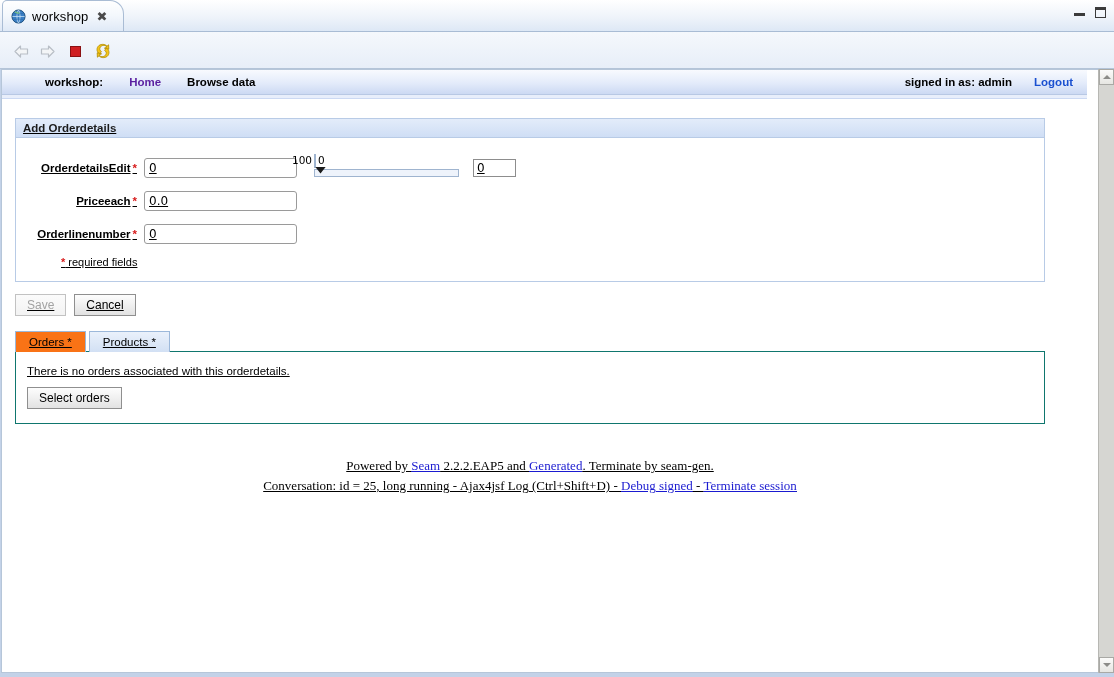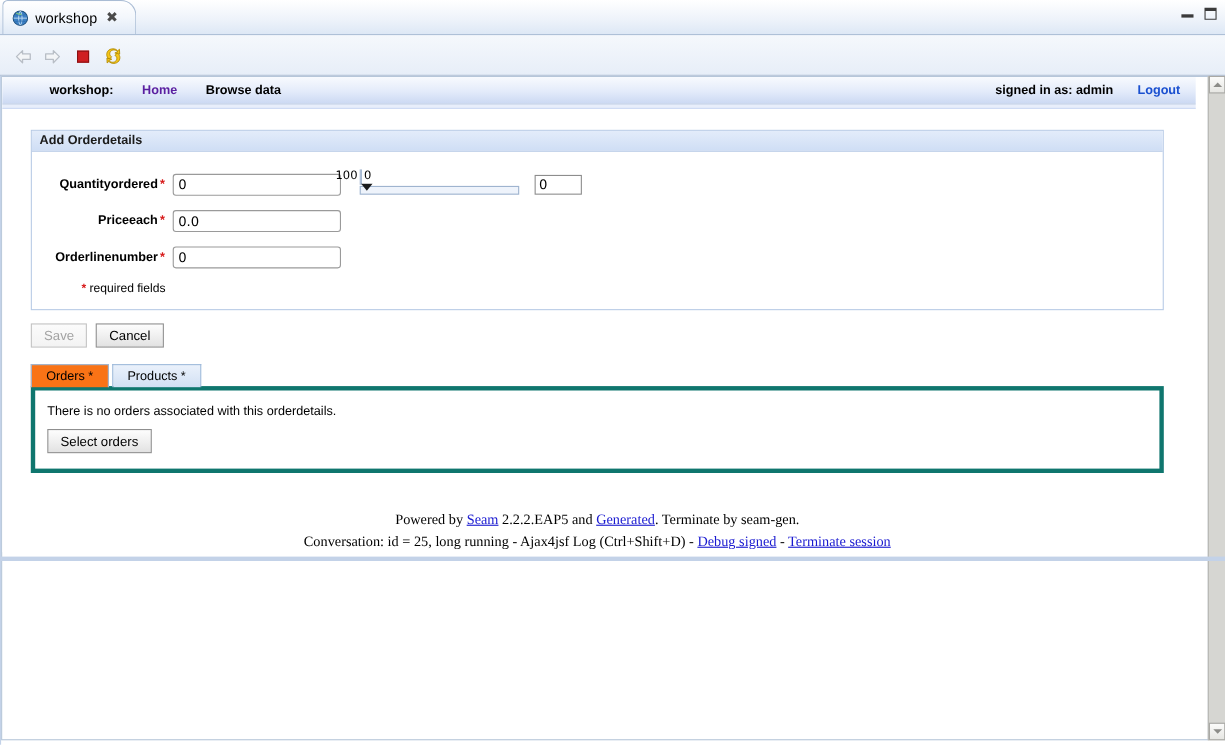--- a/index.html
+++ b/index.html
@@ -13,21 +13,21 @@
     font-family: "Liberation Sans", sans-serif;
     font-size: 12px;
     color: #000;
     overflow: hidden;
   }
 
   
   .shell {
     position: absolute;
     left: 0; top: 0;
-    width: 1114px; height: 510px;
+    width: 1114px; height: 677px;
     background: #d6e2f0;
   }
 
   
   .tabstrip {
     position: absolute;
     left: 0; top: 0;
     width: 1114px; height: 32px;
     background: linear-gradient(to bottom, #ffffff 0%, #eef3fa 55%, #dce7f5 100%);
   }
@@ -215,21 +215,22 @@
     cursor: pointer;
   }
   .nav-stripe-1 {
     height: 3px;
     background: #e8eefb;
     border-bottom: 1px solid #ccd9f3;
   }
 
   
   .content {
-    padding: 19px 0 0 26px;
+    padding: 19px 0 0 13px;
+    text-decoration: underline;
   }
 
   .panel {
     width: 1030px;
     border: 1px solid #b8cbe6;
     background: #fff;
     box-sizing: border-box;
   }
   .panel-hd {
     height: 19px;
@@ -394,21 +395,21 @@
     background: linear-gradient(to bottom, #eaf1fb 0%, #d2e0f4 100%);
     cursor: pointer;
     box-sizing: border-box;
     margin-right: 3px;
   }
   .tabhead.active {
     background: #f97316;
     border-color: #9cb8da;
   }
   .tabbody {
-    border: 4px solid #0f766e;
+    border: 1px solid #0f766e;
     background: #fff;
     margin-top: -1px;
     padding: 13px 0 14px 11px;
     min-height: 50px;
     box-sizing: border-box;
   }
   .tabbody .msg {
     font-size: 11.5px;
     color: #000;
     margin-bottom: 10px;
@@ -567,21 +568,21 @@
       <div class="content">
 
         <div class="panel">
           <div class="panel-hd">
             <span class="panel-hd-title">Add Orderdetails</span>
           </div>
           <div class="panel-bd">
 
             <div class="formrow">
               <span class="flabel">
-                <span>Quantityordered</span><span class="req">*</span>
+                <span>OrderdetailsEdit</span><span class="req">*</span>
               </span>
               <input class="txtinput" type="text" value="0" style="">
 
               <span class="slider-wrap">
                 <span class="slider-labels">
                   <span class="lmin">0</span>
                   <span class="lmax">100</span>
                 </span>
                 <span class="slider-track"></span>
                 <span class="slider-handle"></span>

